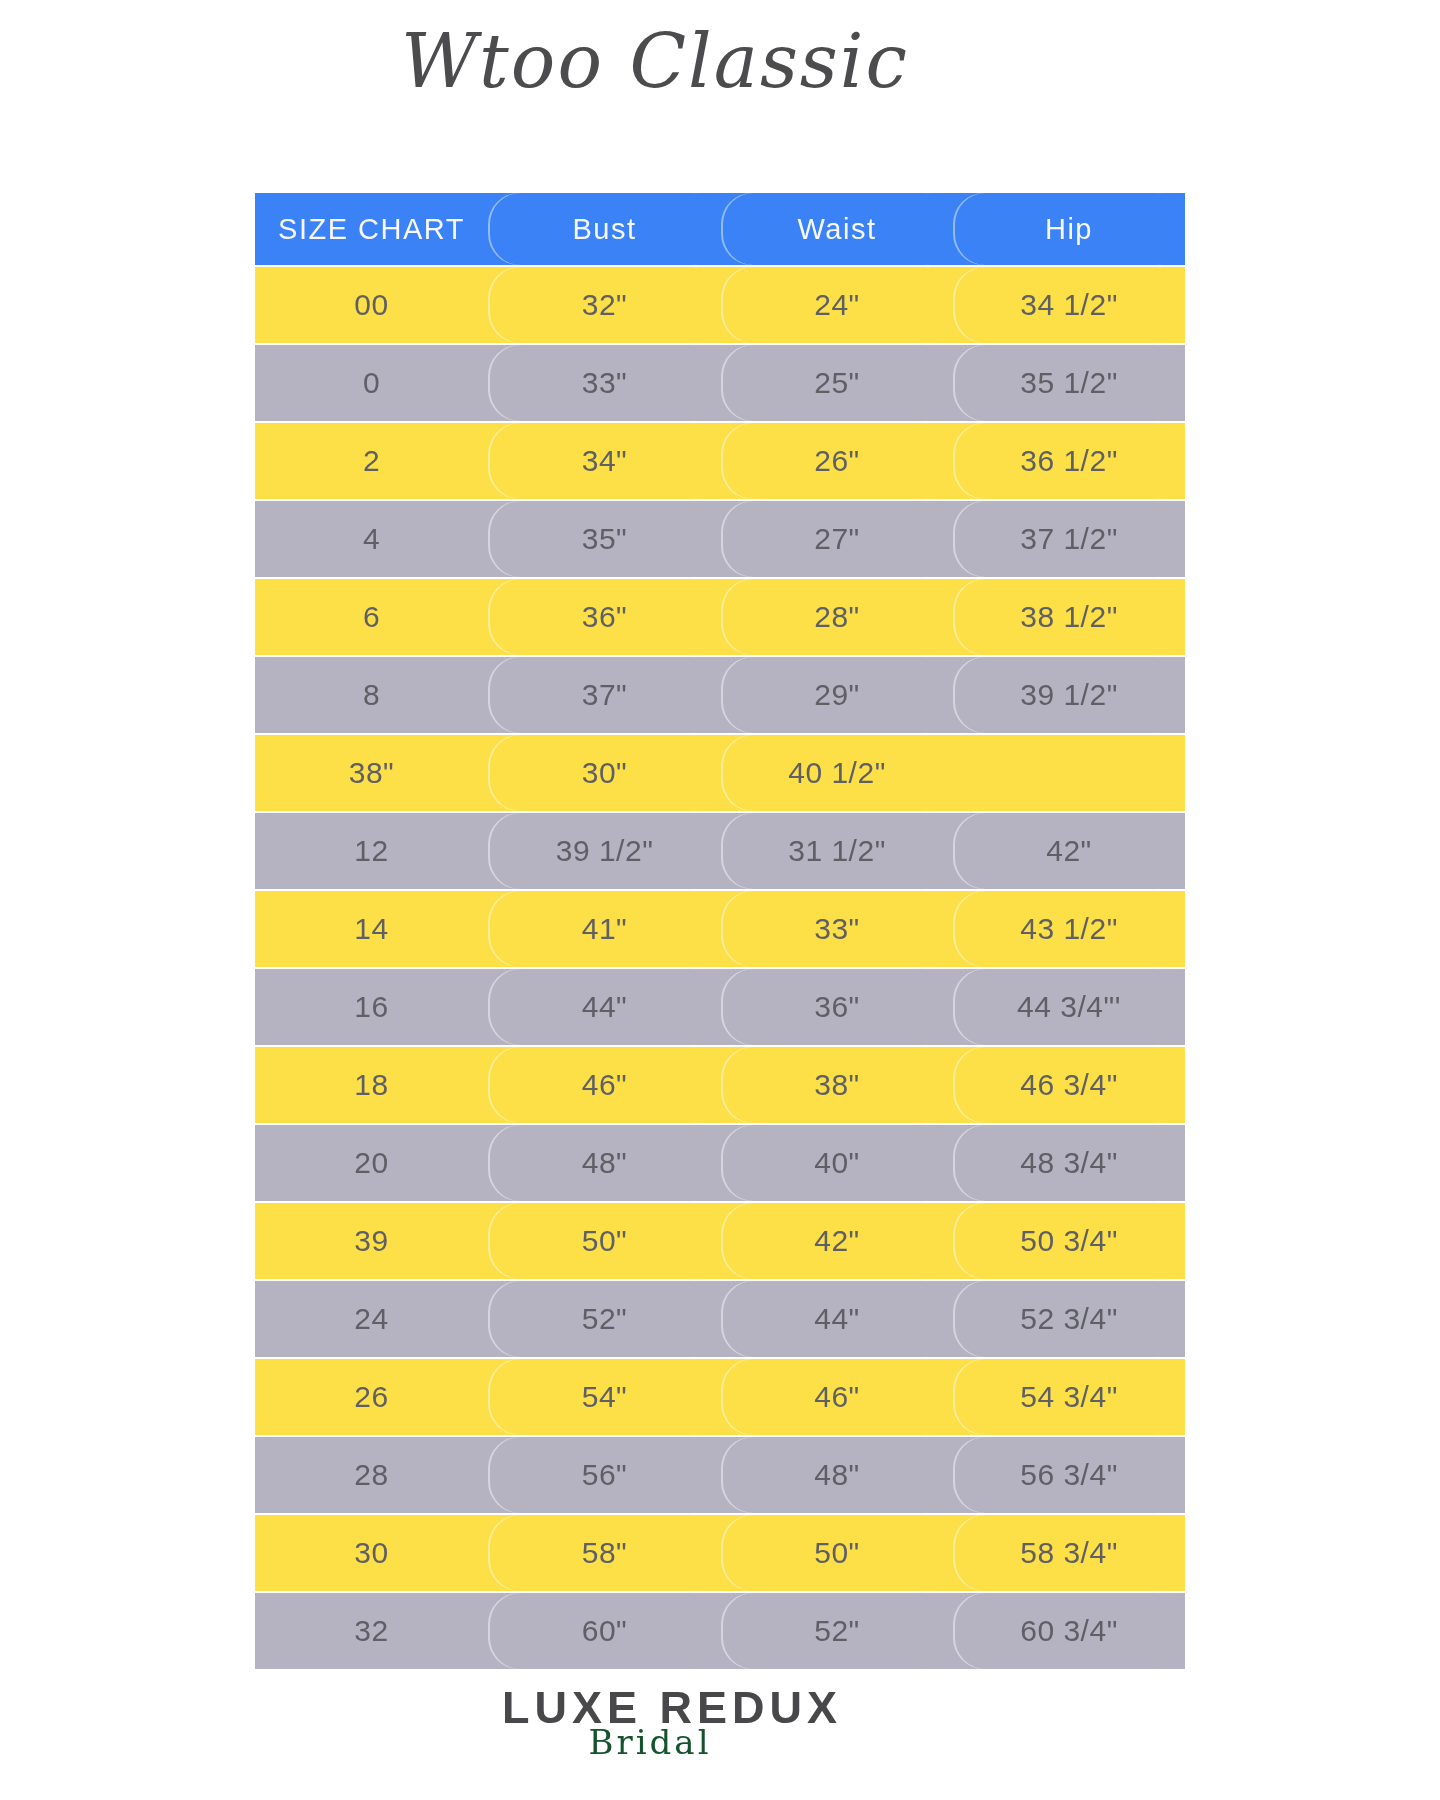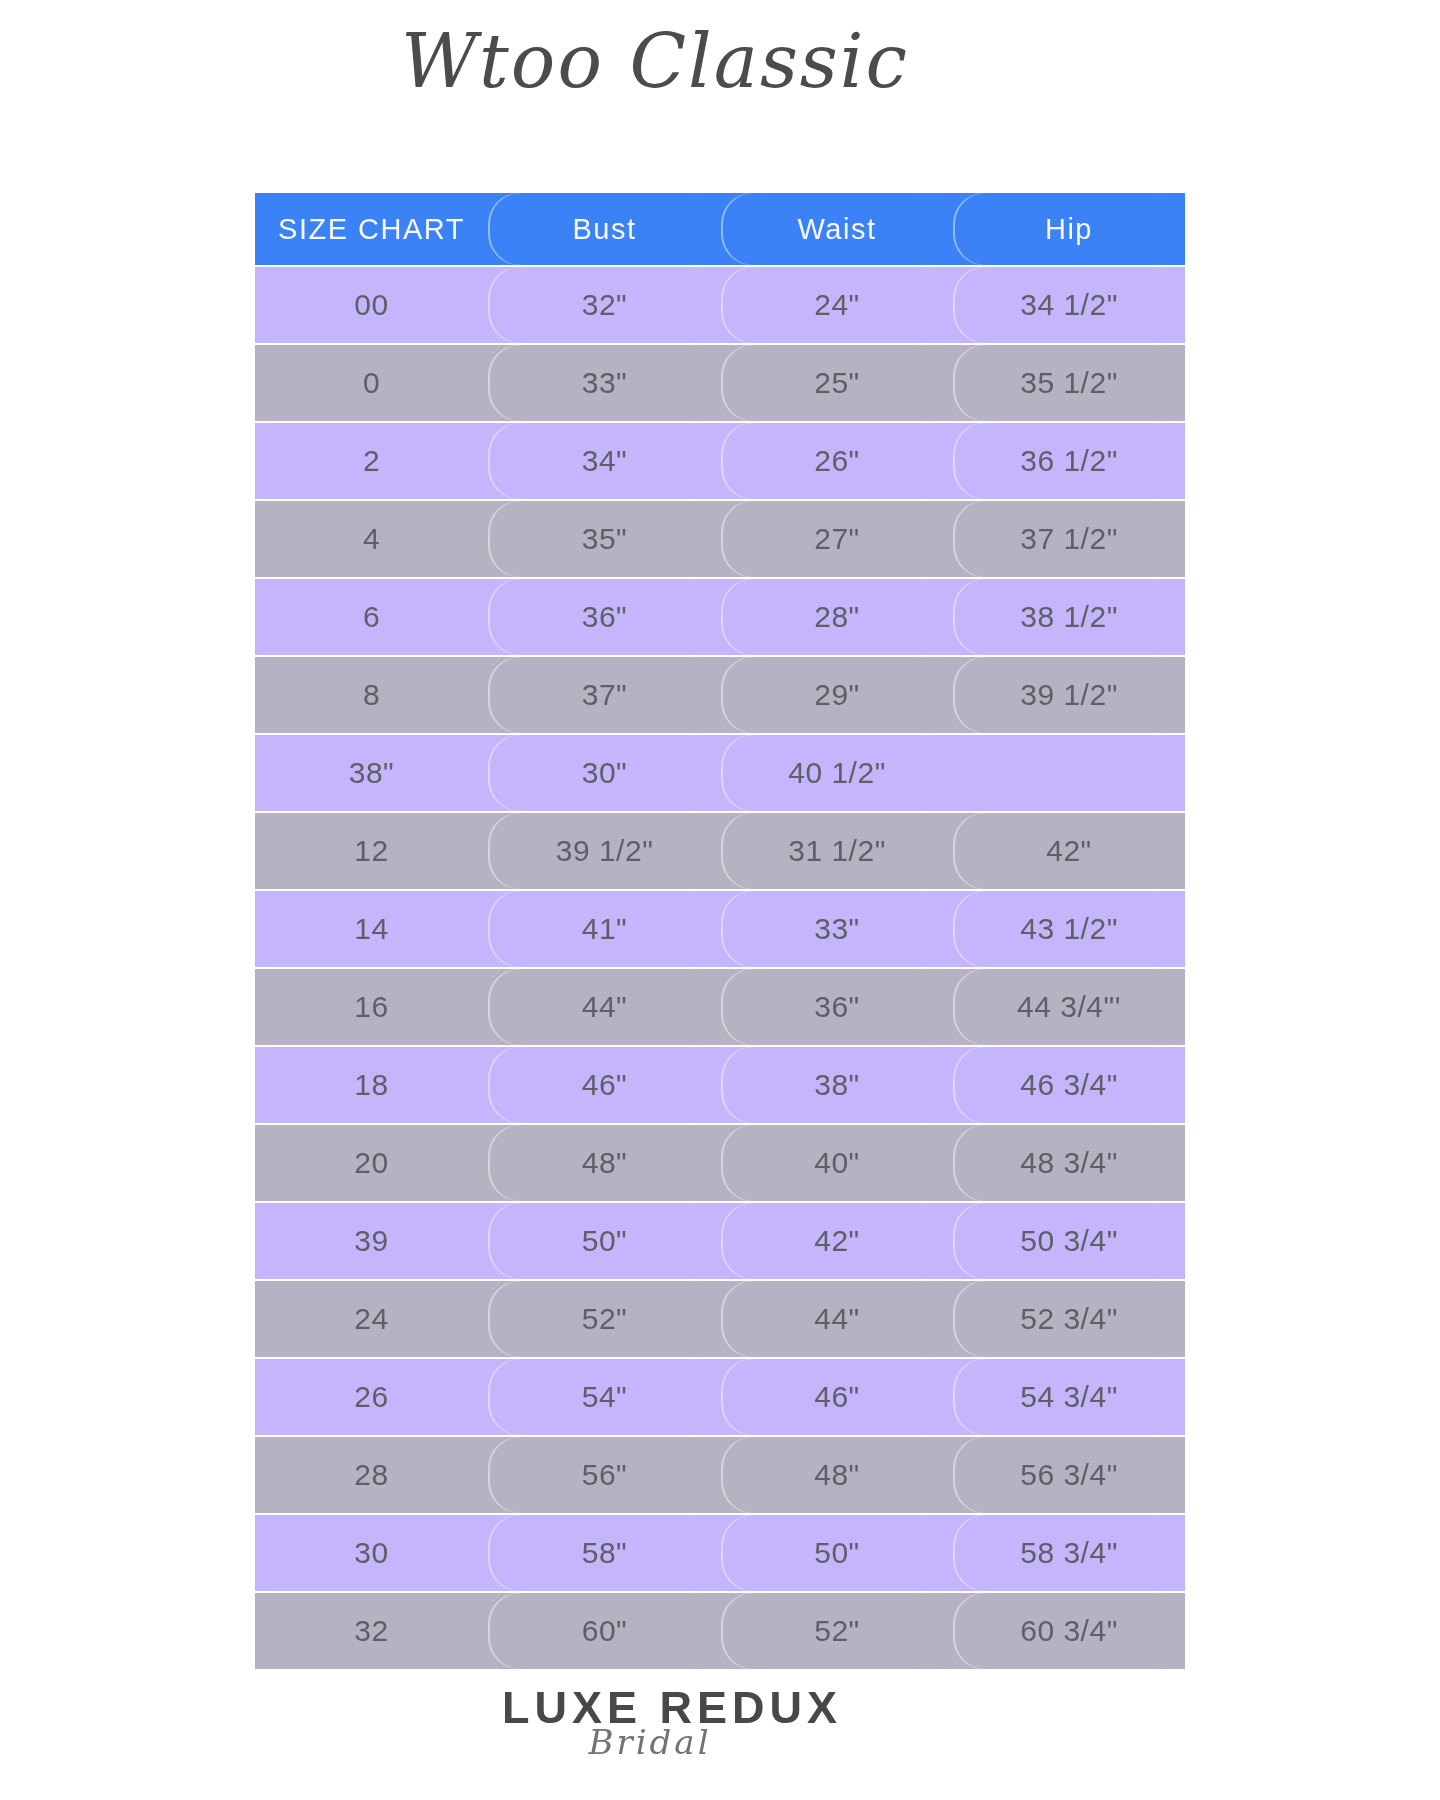--- a/index.html
+++ b/index.html
@@ -39,21 +39,21 @@
     background: #3b82f6;
     height: 72px;
   }
   .thead .cell {
     color: #f8f8f8;
     font-size: 29px;
     letter-spacing: 1.5px;
     font-weight: 400;
   }
   .row { height: 76px; margin-top: 2px; }
-  .row.light { background: #c4b5fd; }
+  .row.light { background: #fde047; }
   .row.dark  { background: #b5b3c1; }
   .cell {
     display: flex;
     align-items: center;
     justify-content: center;
     height: 100%;
     text-align: center;
     font-size: 30px;
     color: #5f5f66;
     letter-spacing: 0.5px;
@@ -72,24 +72,23 @@
   .logo-main {
     font-family: Liberation Sans, sans-serif;
     font-weight: 700;
     font-size: 45px;
     letter-spacing: 5px;
     color: #48484a;
     padding-left: 44px;
   }
   .logo-script {
     font-family: "DejaVu Serif", serif;
-    font-style: italic;
     font-size: 34px;
     letter-spacing: 3px;
-    color: #737373;
+    color: #14532d;
     margin-top: -12px;
   }
 </style>
 </head>
 <body>
 
 <div class="page">
 
   <h1 class="title">Wtoo Classic</h1>
 

